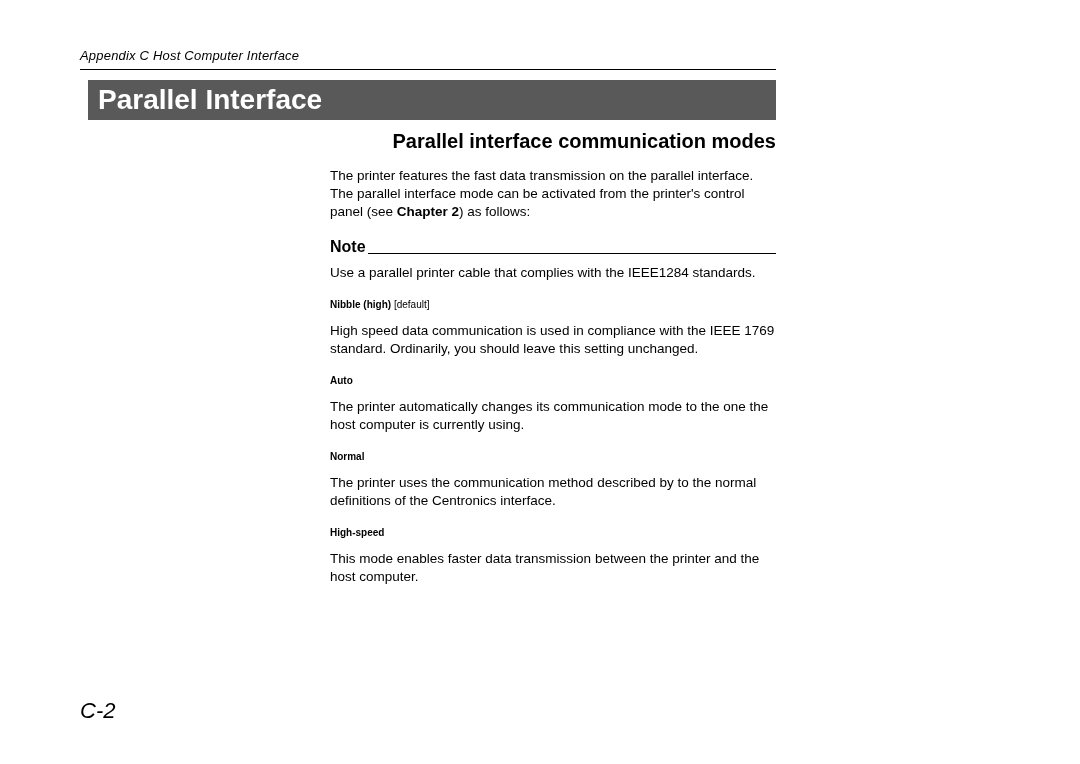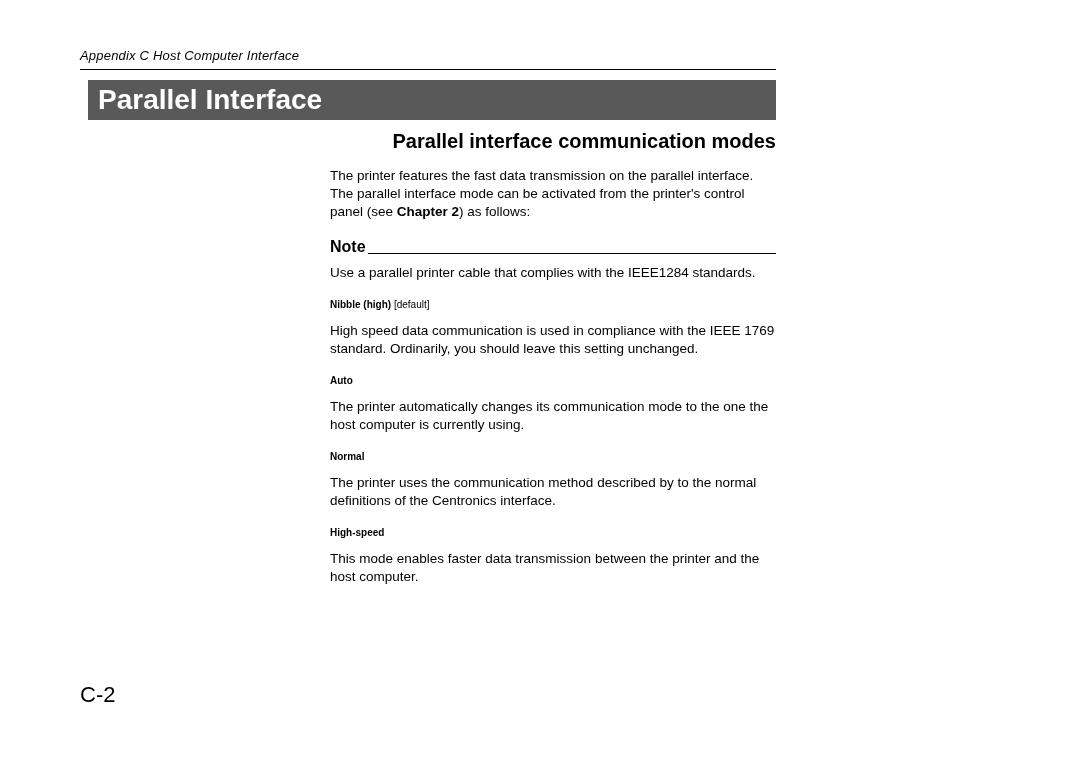--- a/index.html
+++ b/index.html
@@ -74,21 +74,22 @@
     font-weight: bold;
     font-size: 10px;
     margin: 16px 0 10px 0;
   }
   .default-tag {
     font-weight: normal;
   }
   .page-number {
     position: absolute;
     left: 80px;
-    bottom: 56px;
+    bottom: 40px;
+    font-style: italic;
     font-size: 22px;
   }
 </style>
 </head>
 <body>
 
 <div class="page">
 
   <div class="running-head">Appendix C  Host Computer Interface</div>
   <hr class="rule">

